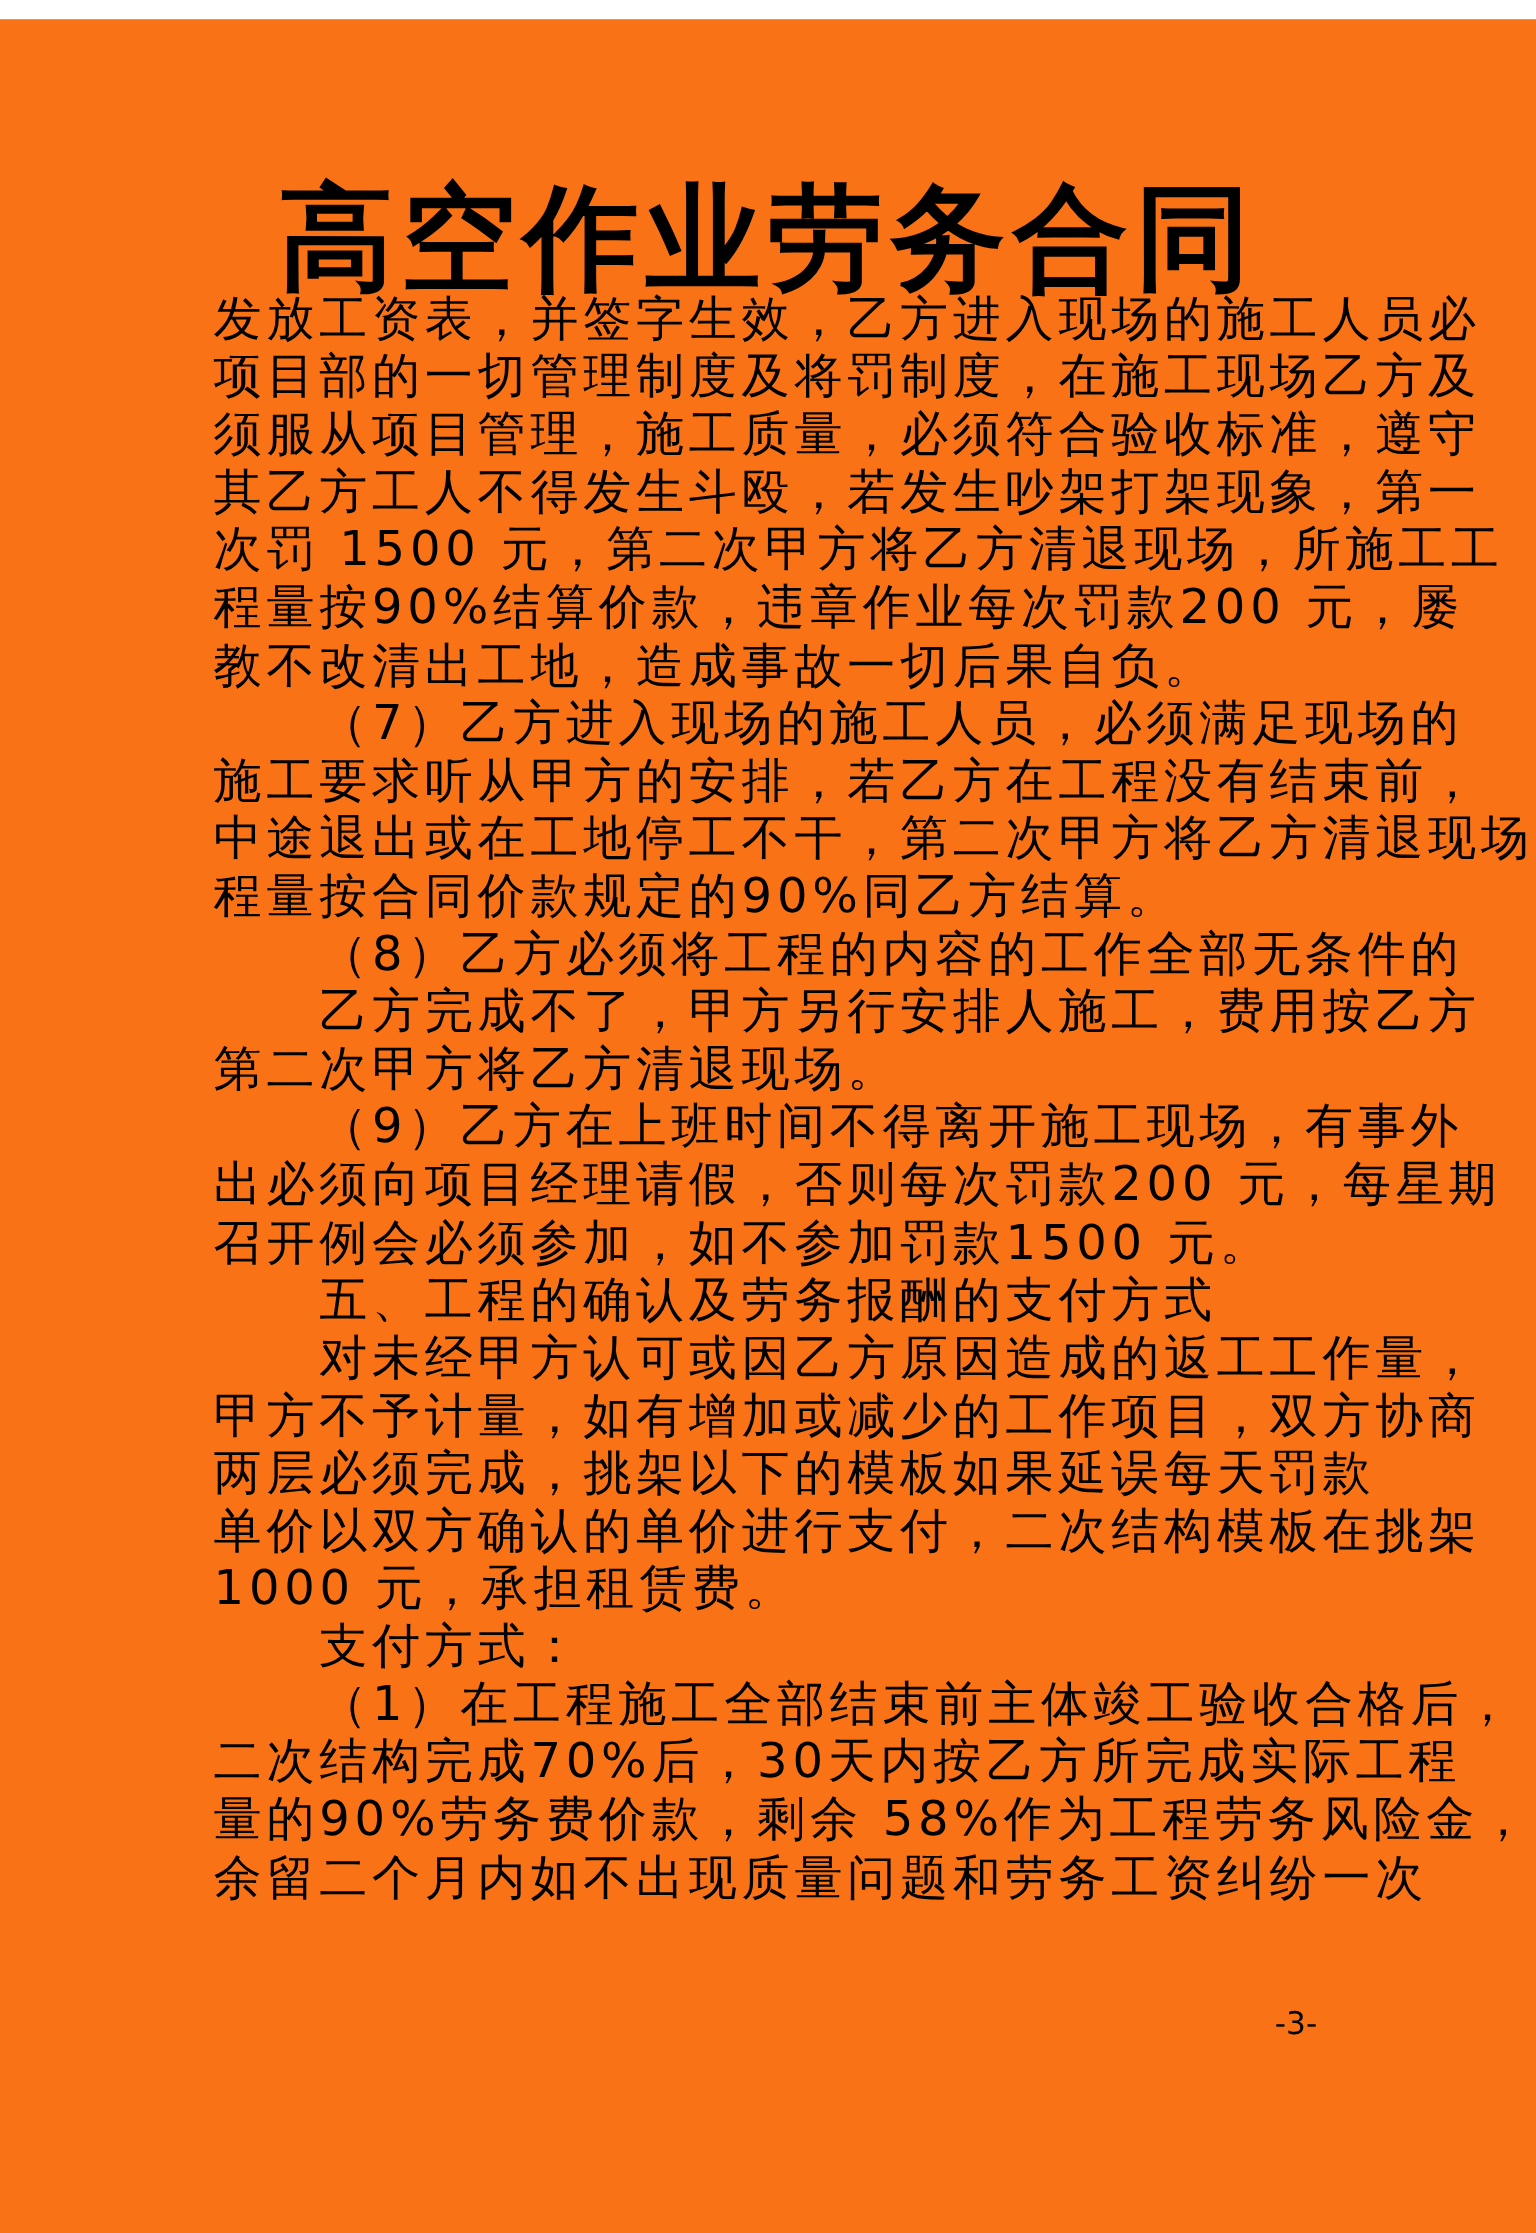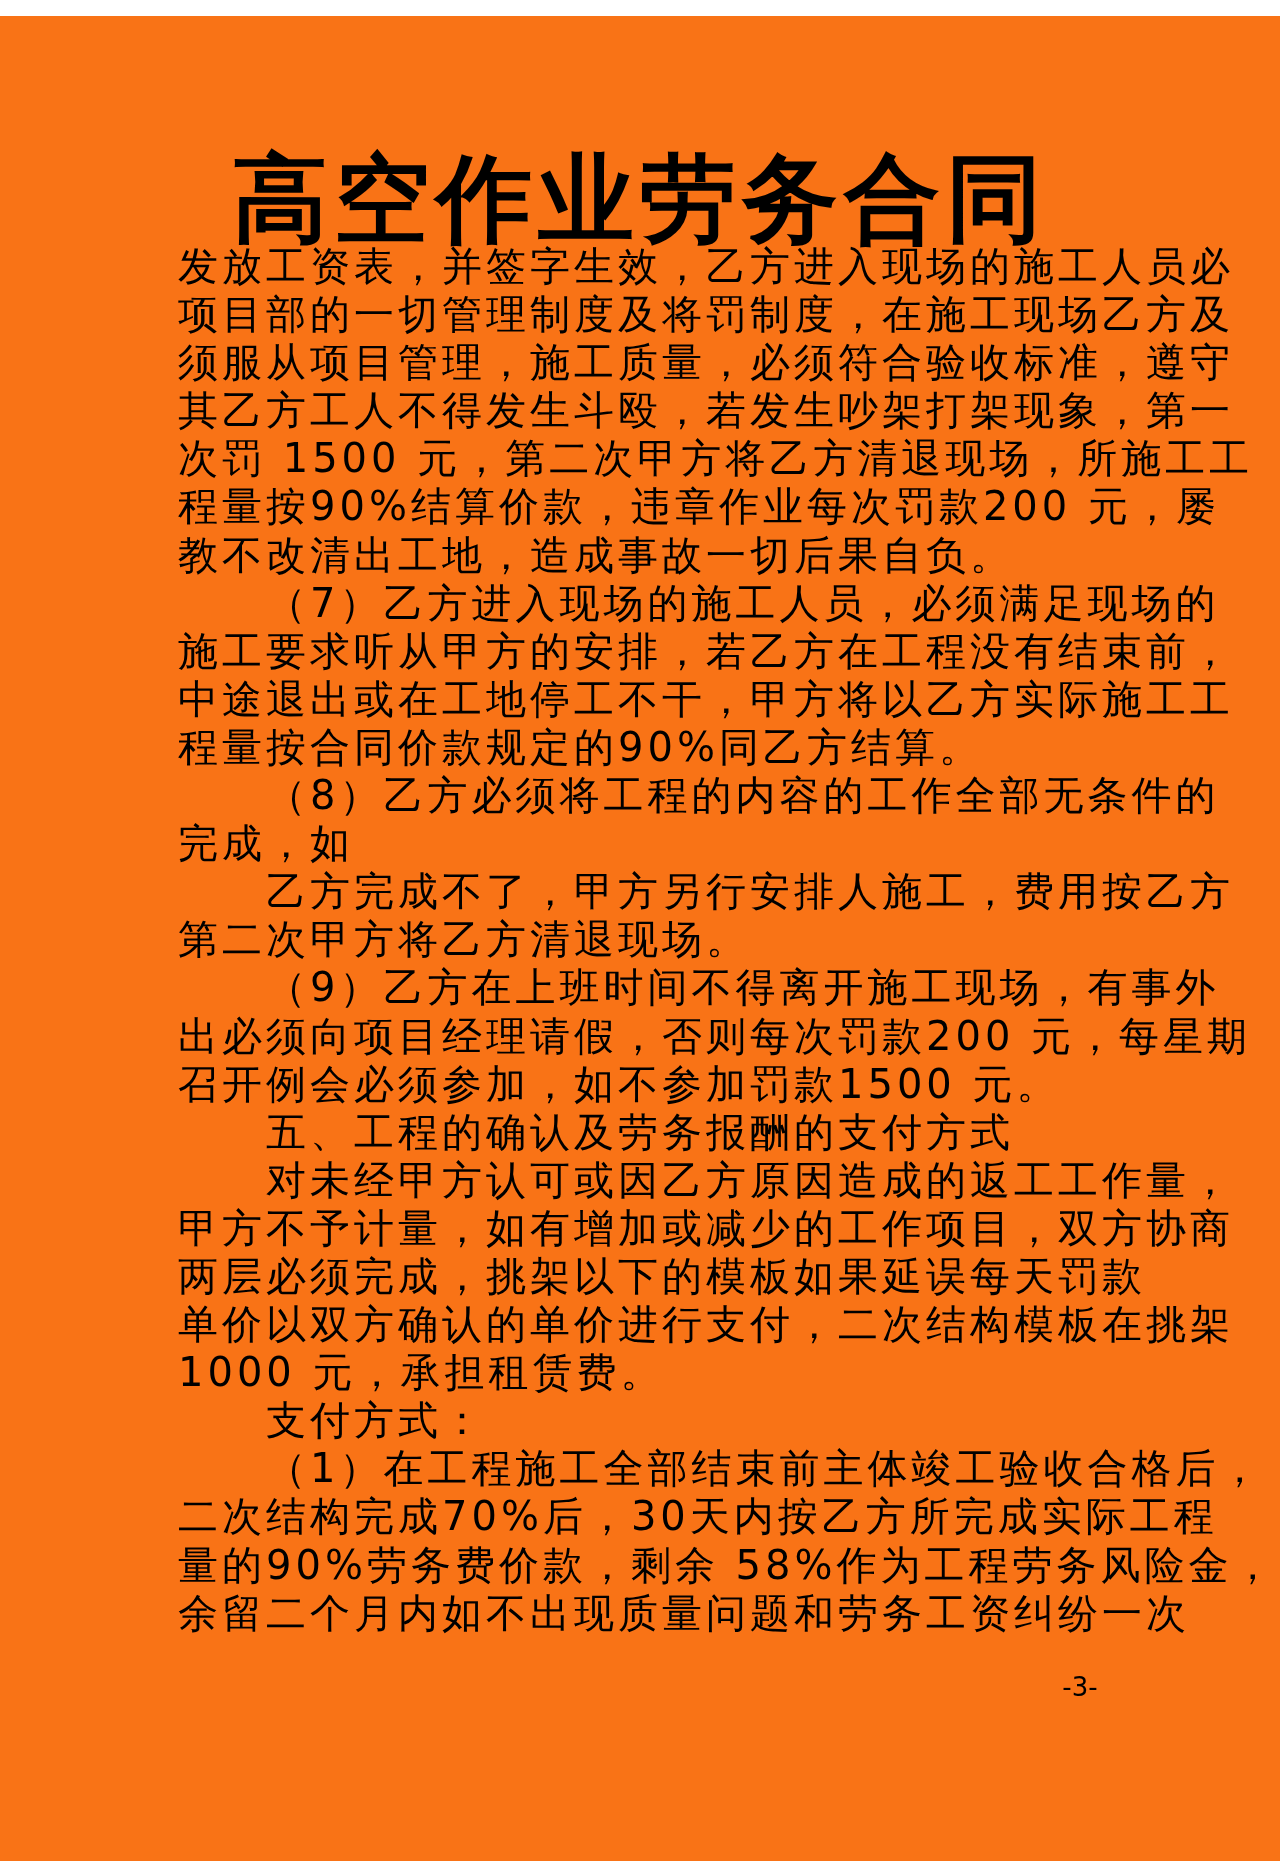--- a/index.html
+++ b/index.html
@@ -73,24 +73,23 @@
   <div class="body" id="body">
       <div class="line justify">发放工资表，并签字生效，乙方进入现场的施工人员必</div>
       <div class="line justify">项目部的一切管理制度及将罚制度，在施工现场乙方及</div>
       <div class="line justify">须服从项目管理，施工质量，必须符合验收标准，遵守</div>
       <div class="line justify">其乙方工人不得发生斗殴，若发生吵架打架现象，第一</div>
       <div class="line justify">次罚 1500 元，第二次甲方将乙方清退现场，所施工工</div>
       <div class="line justify">程量按90%结算价款，违章作业每次罚款200 元，屡</div>
       <div class="line">教不改清出工地，造成事故一切后果自负。</div>
       <div class="line justify">　　（7）乙方进入现场的施工人员，必须满足现场的</div>
       <div class="line justify">施工要求听从甲方的安排，若乙方在工程没有结束前，</div>
-      <div class="line justify">中途退出或在工地停工不干，甲方将以乙方实际施工工</div>
+      <div class="line justify">中途退出或在工地停工不干，第二次甲方将乙方清退现场</div>
       <div class="line">程量按合同价款规定的90%同乙方结算。</div>
       <div class="line justify">　　（8）乙方必须将工程的内容的工作全部无条件的</div>
-      <div class="line">完成，如</div>
       <div class="line justify">　　乙方完成不了，甲方另行安排人施工，费用按乙方</div>
       <div class="line">第二次甲方将乙方清退现场。</div>
       <div class="line justify">　　（9）乙方在上班时间不得离开施工现场，有事外</div>
       <div class="line justify">出必须向项目经理请假，否则每次罚款200 元，每星期</div>
       <div class="line">召开例会必须参加，如不参加罚款1500 元。</div>
       <div class="line">　　五、工程的确认及劳务报酬的支付方式</div>
       <div class="line justify">　　对未经甲方认可或因乙方原因造成的返工工作量，</div>
       <div class="line justify">甲方不予计量，如有增加或减少的工作项目，双方协商</div>
       <div class="line justify">两层必须完成，挑架以下的模板如果延误每天罚款</div>
       <div class="line justify">单价以双方确认的单价进行支付，二次结构模板在挑架</div>

